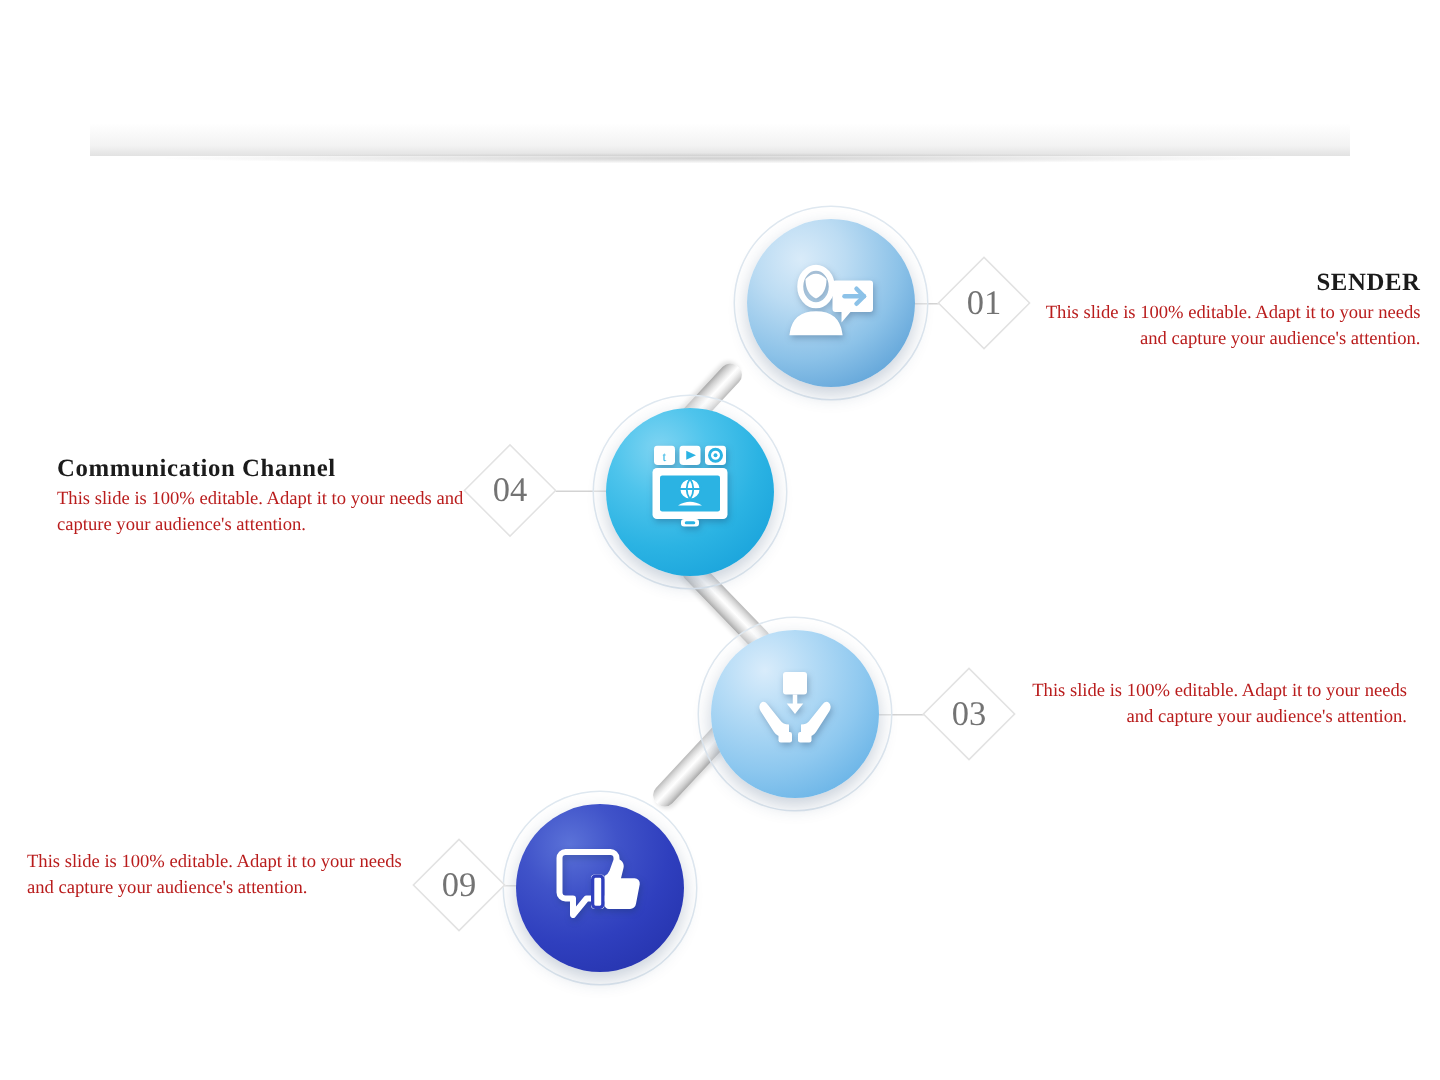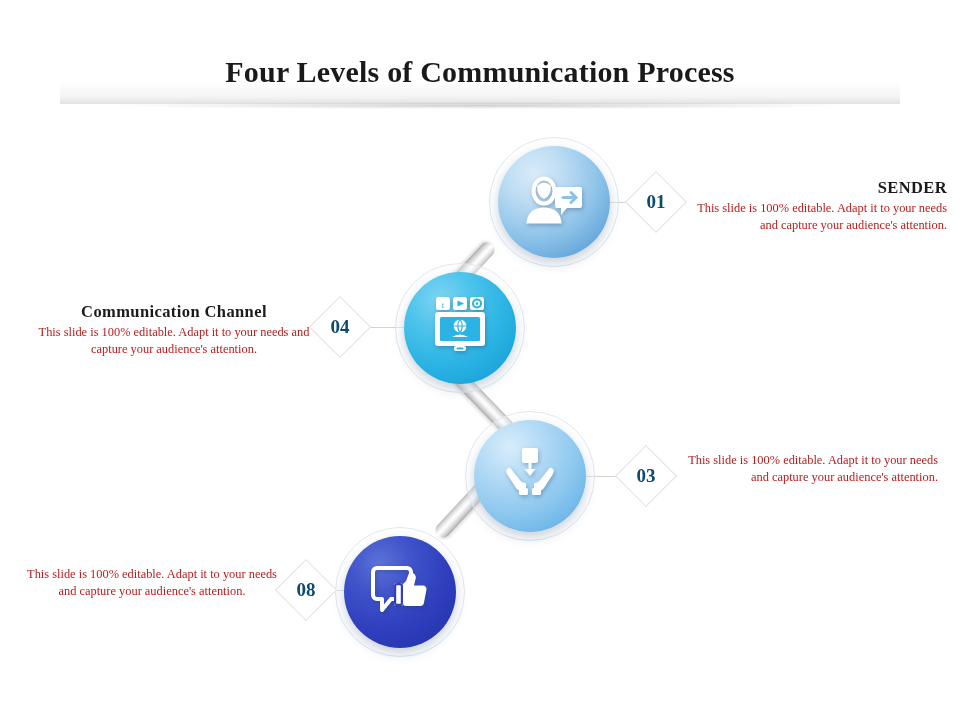--- a/index.html
+++ b/index.html
@@ -114,21 +114,21 @@
     width: 44px; height: 44px;
     border: 1px solid #e2e2e2;
     transform: rotate(45deg);
     background: #ffffff;
     z-index: 4;
   }
   .diamond-num {
     position: absolute;
     width: 44px; height: 44px;
     display: flex; align-items: center; justify-content: center;
-    font-size: 19px; font-weight: bold; color: #0c4a6e;
+    font-size: 23px; font-weight: normal; color: #737373;
     z-index: 5;
   }
   .leader {
     position: absolute;
     height: 1px;
     background: #d3d3d3;
     z-index: 2;
   }
 
   
@@ -139,21 +139,21 @@
     color: #1b1b1b;
     letter-spacing: 0.4px;
     margin-bottom: 2px;
   }
   .txt p {
     font-size: 12.4px;
     color: #b91c1c;
     line-height: 17px;
   }
   .txt.left-align { text-align: right; }
-  .txt.right-align { text-align: center; }
+  .txt.right-align { text-align: left; }
 
   #txt-1 { left: 679px; top: 178px; width: 268px; }
   #txt-2 { left: 38px;  top: 302px; width: 272px; }
   #txt-3 { left: 670px; top: 452px; width: 268px; }
   #txt-4 { left: 18px;  top: 566px; width: 268px; }
 
   #dia-1 { left: 634px; top: 180px; }
   #num-1 { left: 634px; top: 180px; }
   #dia-2 { left: 318px; top: 305px; }
   #num-2 { left: 318px; top: 305px; }
@@ -166,21 +166,20 @@
   #lead-2 { left: 362px; top: 327px; width: 44px; }
   #lead-3 { left: 582px; top: 476px; width: 44px; }
   #lead-4 { left: 328px; top: 590px; width: 18px; }
 </style>
 </head>
 <body>
 
 <div id="slide">
 
   <div id="title-band"></div>
-  <div id="page-title">Four Levels of Communication Process</div>
 
   <div class="rod" style="left:492px; top:237px; width:72px; transform:rotate(133deg);">
     <span class="cap"></span>
   </div>
   <div class="rod" style="left:457px; top:368px; width:78px; transform:rotate(46deg);">
     <span class="cap"></span>
   </div>
   <div class="rod" style="left:438px; top:528px; width:72px; transform:rotate(-47deg);">
     <span class="cap"></span>
   </div>
@@ -297,18 +296,18 @@
           <rect x="25" y="19" width="9" height="23" rx="2.5"></rect>
         </g>
         <g fill="none" stroke="#2f3fbe" stroke-width="2.2">
           <rect x="26.1" y="20.1" width="6.8" height="20.8" rx="2"></rect>
         </g>
       </svg>
     </span>
   </div>
   <div class="leader" id="lead-4"></div>
   <div class="diamond" id="dia-4"></div>
-  <div class="diamond-num" id="num-4">08</div>
+  <div class="diamond-num" id="num-4">09</div>
   <div class="txt right-align" id="txt-4">
     <p>This slide is 100% editable. Adapt it to your needs and capture your audience's attention.</p>
   </div>
 
 </div>
 
 </body></html>

